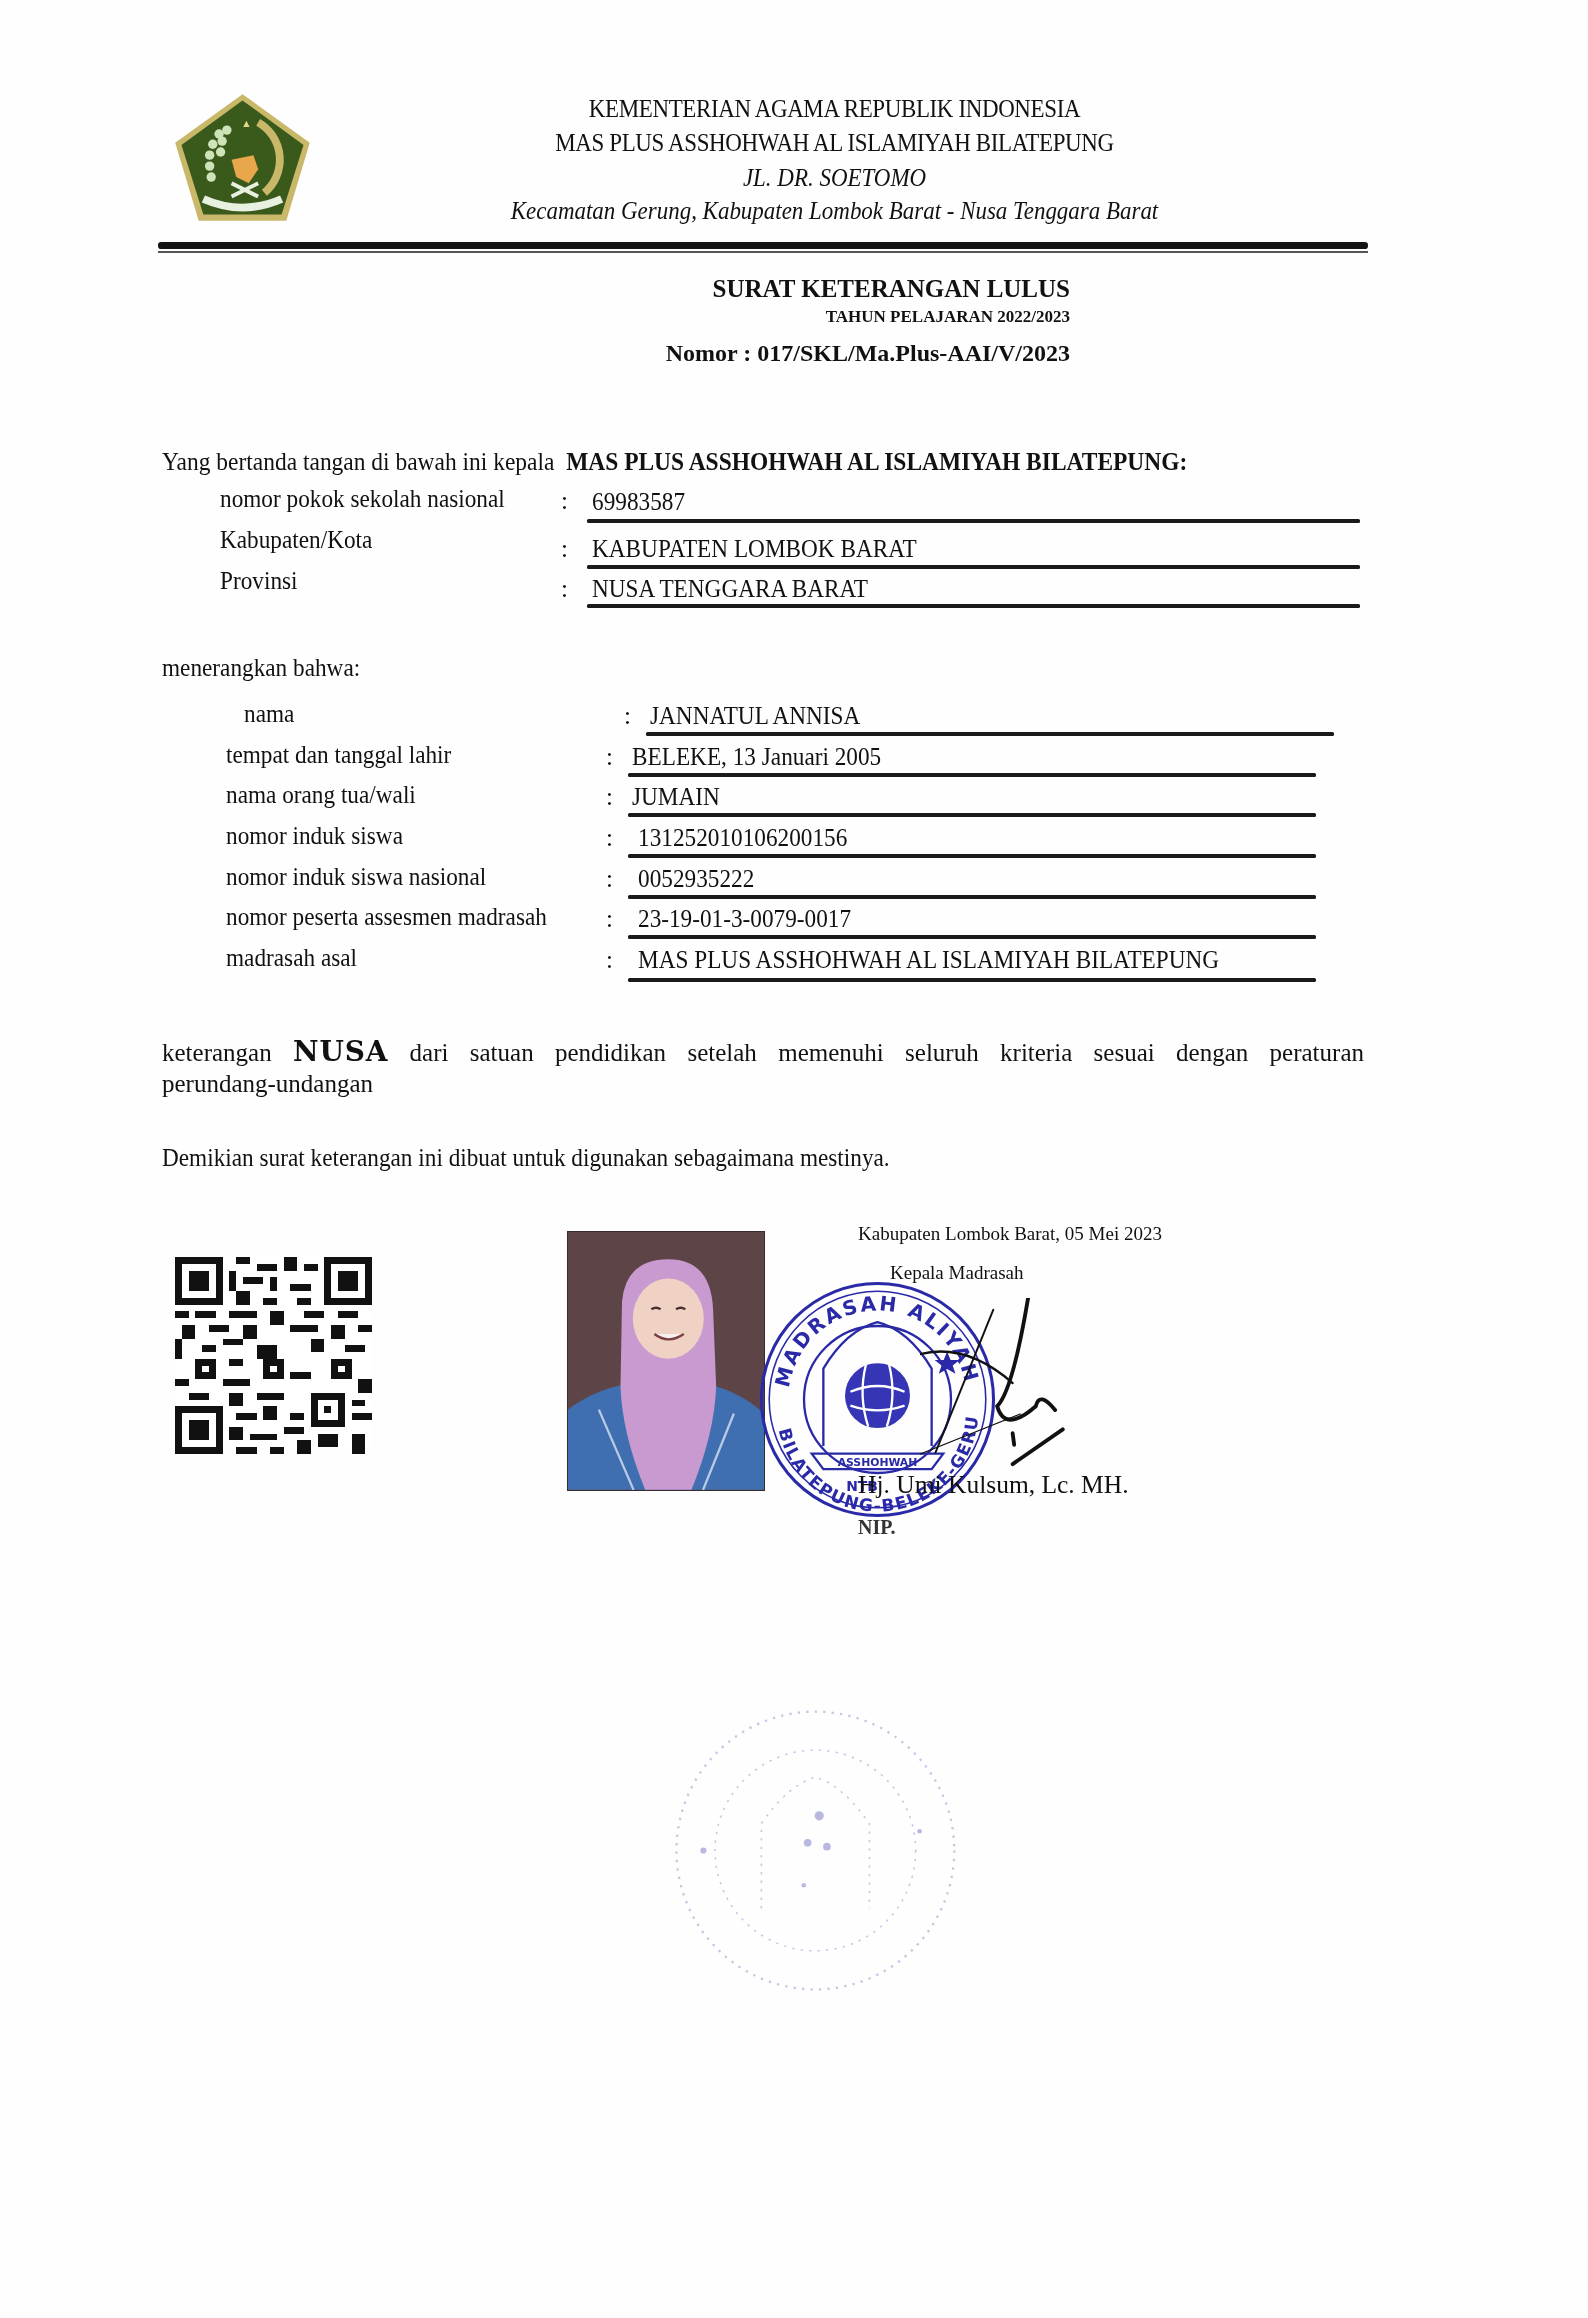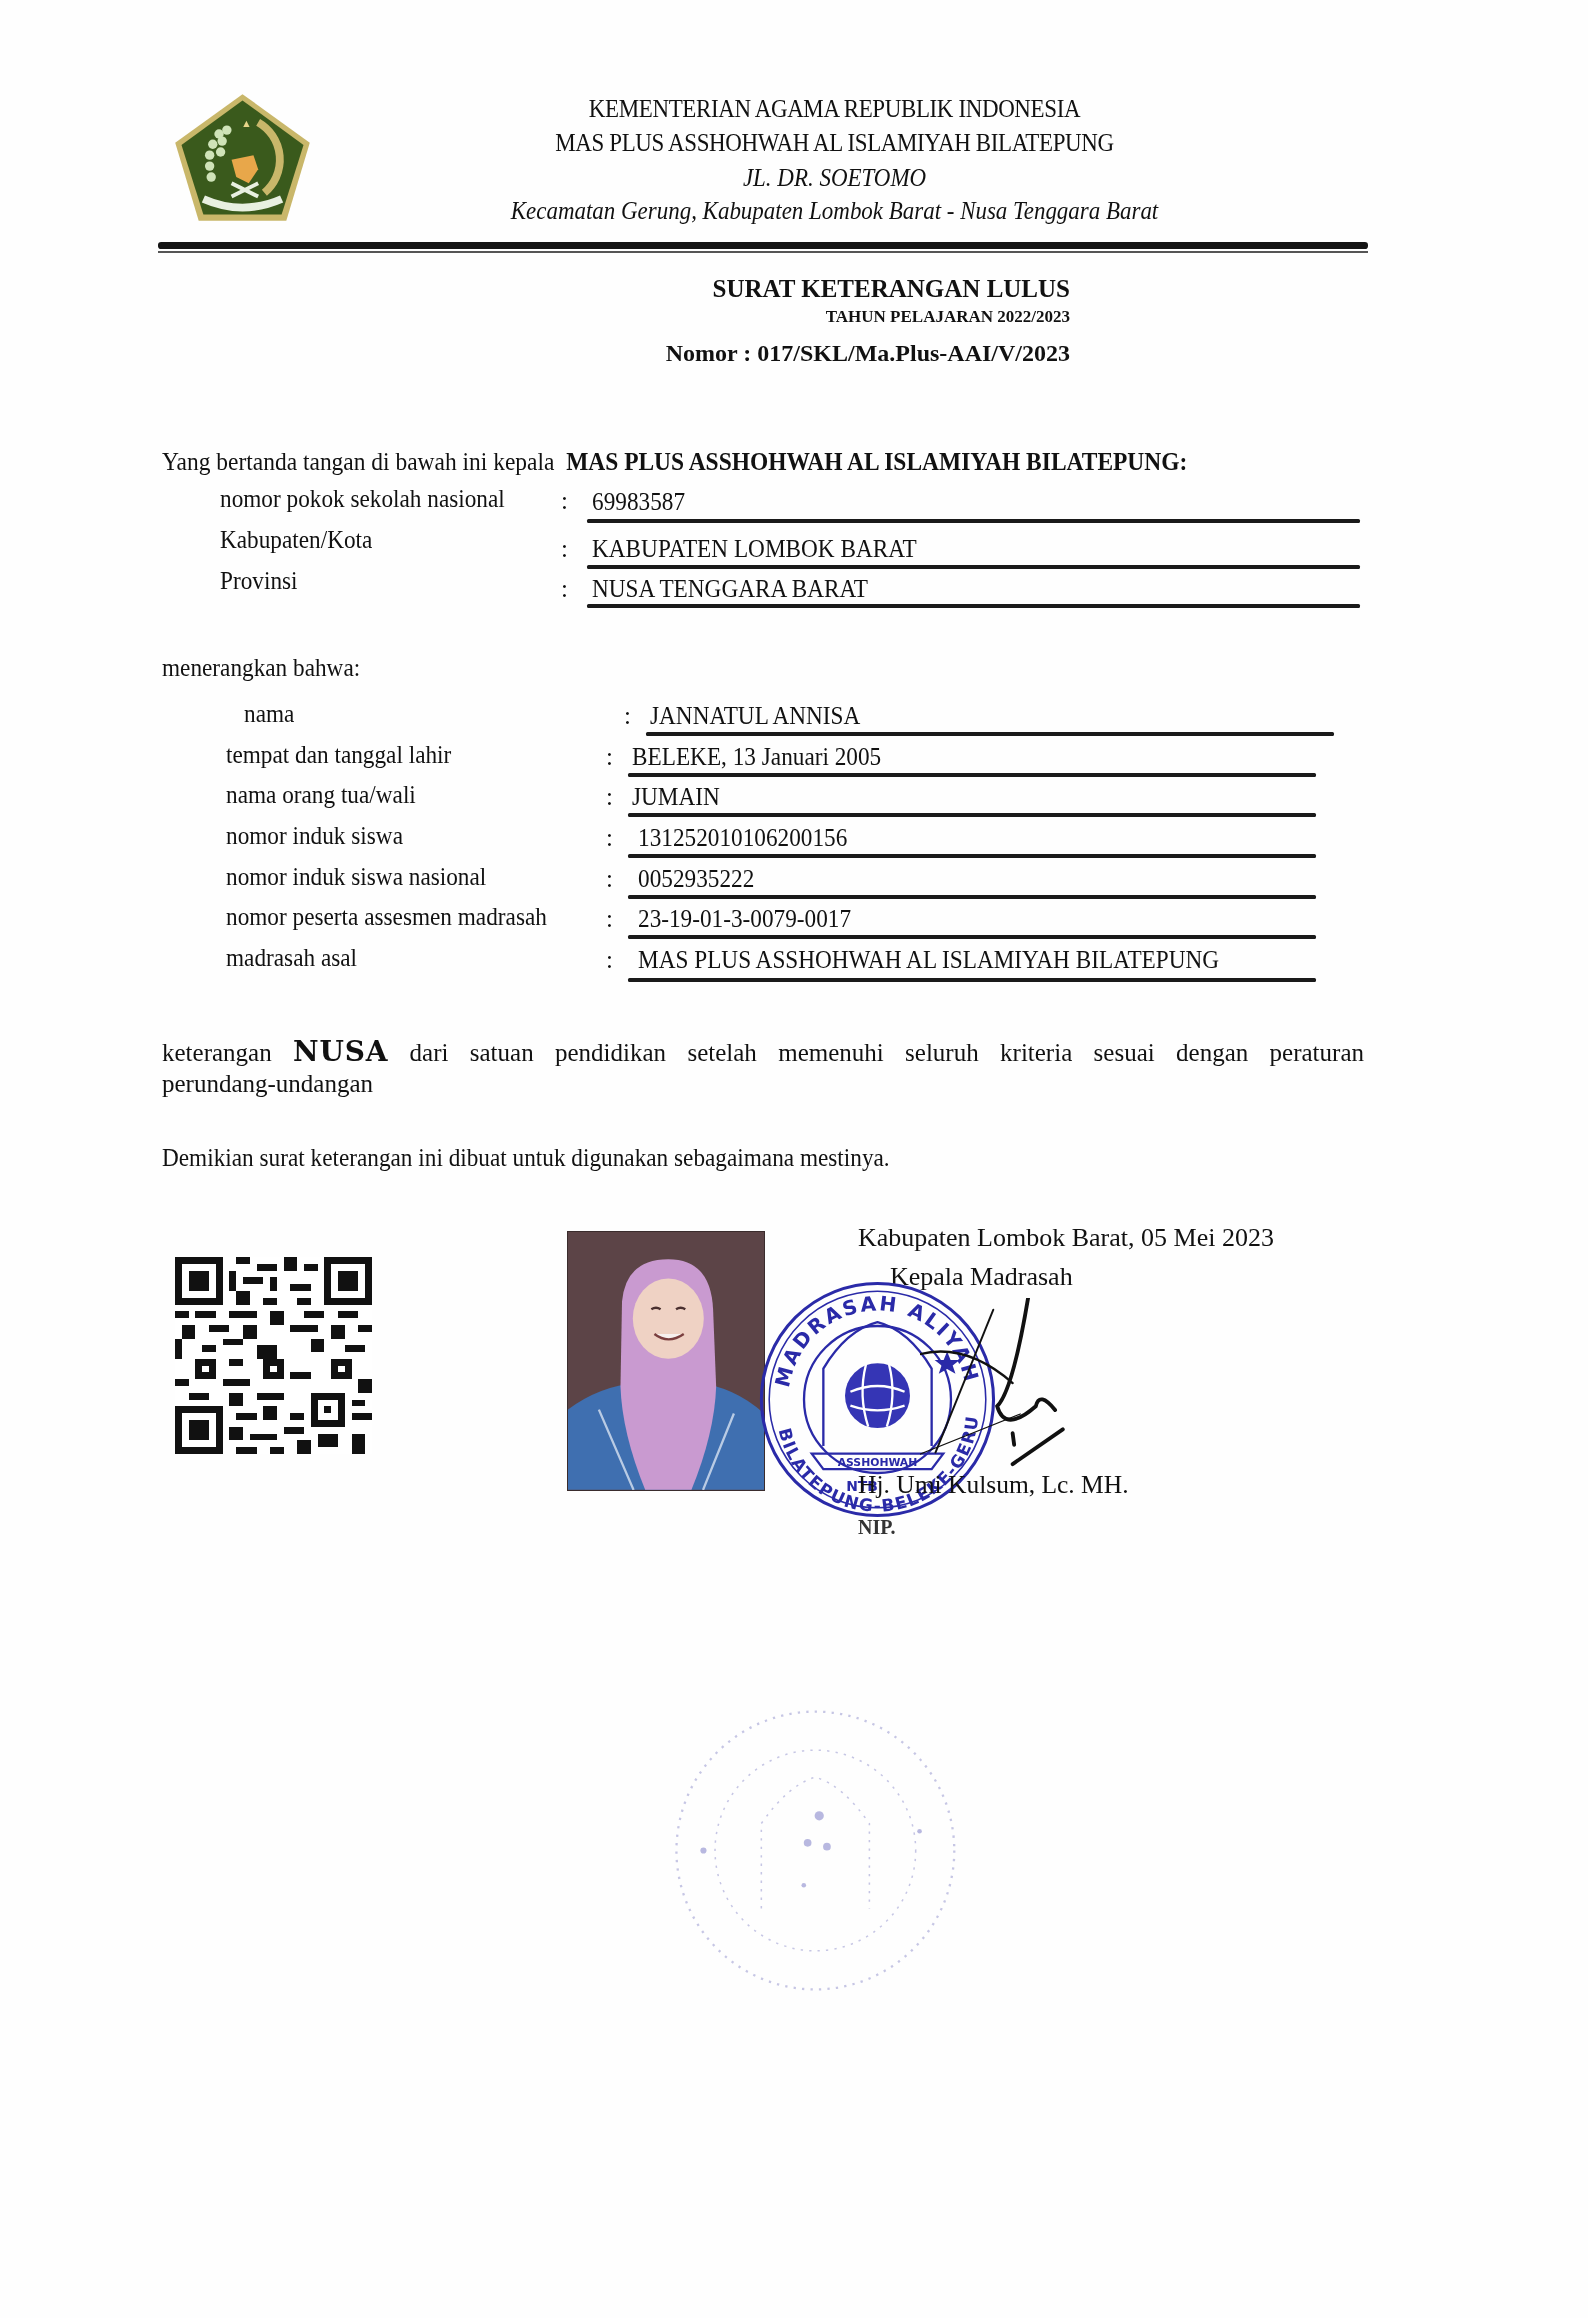--- a/index.html
+++ b/index.html
@@ -38,21 +38,21 @@
   .para1 { top:1036px; word-spacing:7.7px; }
   .para1 .lulus { font-family:"DejaVu Serif",serif; font-weight:bold; font-size:28px; letter-spacing:0.8px; }
   .para2 { top:1142px; word-spacing:0; white-space:nowrap; transform-origin:left; transform:scaleX(0.93); }
   
   .qr { left:175px; top:1256px; width:197px; height:199px; }
   
   .photo { left:567px; top:1231px; width:196px; height:258px; background:#5c4447; border:1.5px solid #3a2c2d; overflow:hidden; }
   
   .stamp { left:746px; top:1268px; width:263px; height:263px; }
   .sig { left:920px; top:1298px; width:247px; height:201px; }
-  .right { left:858px; font-size:26px; white-space:nowrap; }
+  .right { left:858px; font-size:19px; white-space:nowrap; }
   .r1 { top:1223px; }
   .r2 { top:1262px;margin-left:32px; }
   .r3 { top:1470px; font-weight:normal; font-size:25.5px; }
   .r4 { top:1516px; font-size:20px; font-weight:bold; color:#333; }
   .faint { left:657px; top:1700px; width:309px; height:301px; opacity:0.55; }
 </style>
 </head>
 <body>
 
 <div class="abs logo">

